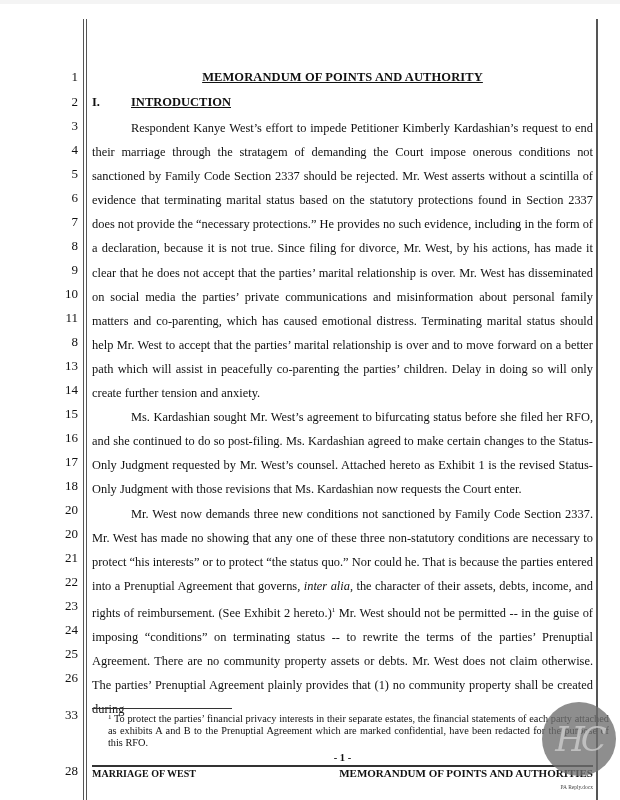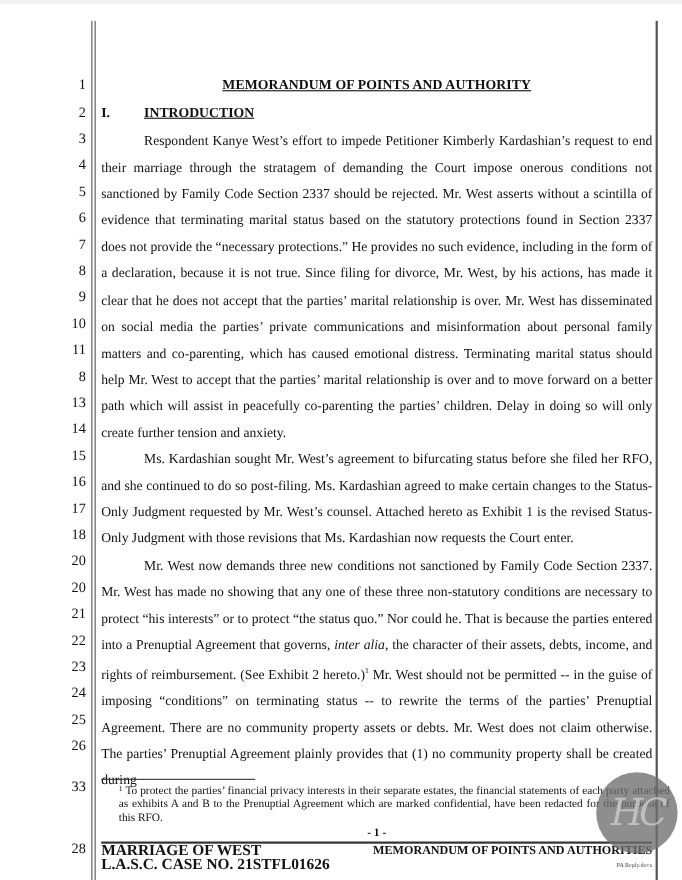--- a/index.html
+++ b/index.html
@@ -38,21 +38,21 @@
 
   .fn-rule { position: absolute; left: 0; top: 708px; width: 140px; height: 1px; background: #333; }
   .footnote {
     position: absolute; left: 16px; top: 711px; width: 501px;
     font-size: 10.3px; line-height: 12px; text-align: justify;
   }
   .footnote sup { font-size: 7px; vertical-align: 3px; }
 
   .pagenum { position: absolute; left: 0; width: 501px; top: 752px; text-align: center; font-size: 10.5px; font-weight: bold; }
   .foot-rule { position: absolute; left: 0; top: 765px; width: 501px; height: 1.5px; background: #333; }
-  .foot-left { position: absolute; left: 0; top: 767px; font-size: 14px; font-weight: bold; line-height: 13px; font-family: Liberation Serif, serif; }
+  .foot-left { position: absolute; left: 0; top: 767px; font-size: 10px; font-weight: bold; line-height: 13px; font-family: Liberation Serif, serif; }
   .foot-right { position: absolute; right: 0; top: 767px; font-size: 11px; font-weight: bold; line-height: 13px; text-align: right; }
   .foot-file { position: absolute; right: 0; top: 784px; font-size: 5.5px; color: #444; }
 
   .watermark {
     position: absolute; left: 542px; top: 702px; width: 74px; height: 74px;
     border-radius: 50%; background: rgba(110,110,110,0.78);
     display: flex; align-items: center; justify-content: center;
     color: rgba(200,200,200,0.85); font-family: "DejaVu Serif", serif; font-style: italic;
     font-size: 34px; letter-spacing: -4px;
   }
@@ -108,21 +108,20 @@
     <p><span>Mr. West now demands three new conditions not sanctioned by Family Code Section 2337. Mr. West has made no showing that any one of these three non-statutory conditions are necessary to protect “his interests” or to protect “the status quo.” Nor could he. That is because the parties entered into a Prenuptial Agreement that governs, </span><i>inter alia</i><span>, the character of their assets, debts, income, and rights of reimbursement. (See Exhibit 2 hereto.)</span><sup style="font-size:7px">1</sup><span> Mr. West should not be permitted -- in the guise of imposing “conditions” on terminating status -- to rewrite the terms of the parties’ Prenuptial Agreement. There are no community property assets or debts. Mr. West does not claim otherwise. The parties’ Prenuptial Agreement plainly provides that (1) no community property shall be created during</span></p>
   </div>
 
   <div class="fn-rule"></div>
   <div class="footnote"><sup>1</sup><span> To protect the parties’ financial privacy interests in their separate estates, the financial statements of each party attached as exhibits A and B to the Prenuptial Agreement which are marked confidential, have been redacted for the purpose of this RFO.</span></div>
 
   <div class="pagenum">- 1 -</div>
   <div class="foot-rule"></div>
   <div class="foot-left">
     <div>MARRIAGE OF WEST</div>
-    <div>L.A.S.C. CASE NO. 21STFL01626</div>
   </div>
   <div class="foot-right">MEMORANDUM OF POINTS AND AUTHORITIES</div>
   <div class="foot-file">PA Reply.docx</div>
 </div>
 
 <div class="watermark">
     <span>HC</span>
   </div>
 
 </body></html>

